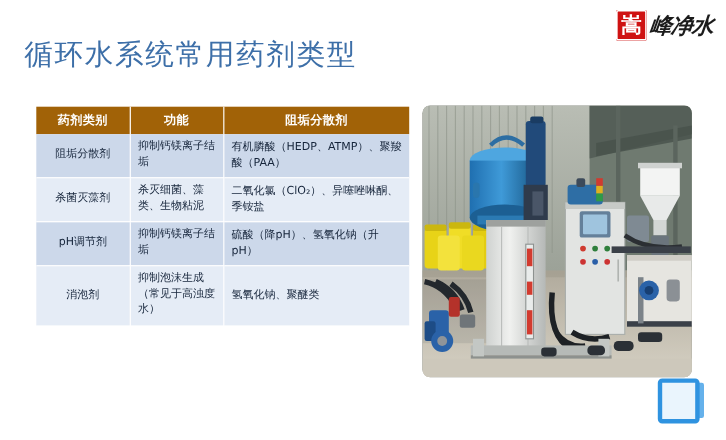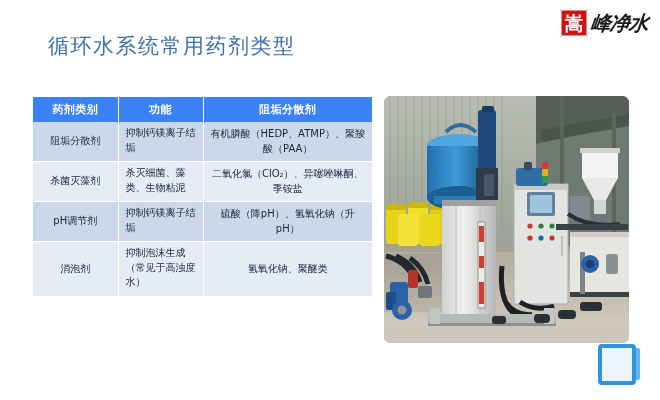--- a/index.html
+++ b/index.html
@@ -46,23 +46,23 @@
     font-weight: bold;
     font-size: 20px;
     letter-spacing: -1px;
     font-style: italic;
     transform: skewX(-6deg);
   }
 
   
   .title {
     position: absolute;
-    left: 48px;
+    left: 22px;
     top: 32px;
-    font-size: 21px;
+    font-size: 26px;
     color: #3d6fa8;
     letter-spacing: 1.5px;
     font-family: "DejaVu Sans", "Liberation Sans", sans-serif;
     white-space: nowrap;
   }
 
   
   .table-wrap {
     position: absolute;
     left: 33px;
@@ -73,21 +73,21 @@
     width: 100%;
     border-collapse: collapse;
     table-layout: fixed;
     font-family: "DejaVu Sans", "Liberation Sans", sans-serif;
   }
   table.chem col.c1 { width: 85px; }
   table.chem col.c2 { width: 85px; }
   table.chem col.c3 { width: 169px; }
 
   table.chem thead th {
-    background: #3b82f6;
+    background: #a16207;
     color: #ffffff;
     font-size: 11px;
     font-weight: bold;
     padding: 5px 2px;
     text-align: center;
     border-right: 1.5px solid #ffffff;
     letter-spacing: 0.4px;
     height: 12px;
   }
   table.chem thead th:last-child { border-right: none; }
@@ -99,21 +99,21 @@
     line-height: 1.45;
     vertical-align: middle;
     border-right: 1.5px solid #ffffff;
     border-bottom: 1.5px solid #ffffff;
   }
   table.chem tbody td:last-child { border-right: none; }
   table.chem tbody tr:nth-child(odd) td { background: #ccd8ea; }
   table.chem tbody tr:nth-child(even) td { background: #e5ecf6; }
   td.cat { text-align: center; }
   td.fn  { text-align: left; font-family: Liberation Mono, monospace; }
-  td.ex  { text-align: center; }
+  td.ex  { text-align: left; }
   tr.r5 td.fn { text-align: left; }
 
   
   .photo {
     position: absolute;
     left: 384px;
     top: 96px;
     width: 245px;
     height: 247px;
     border-radius: 7px;

